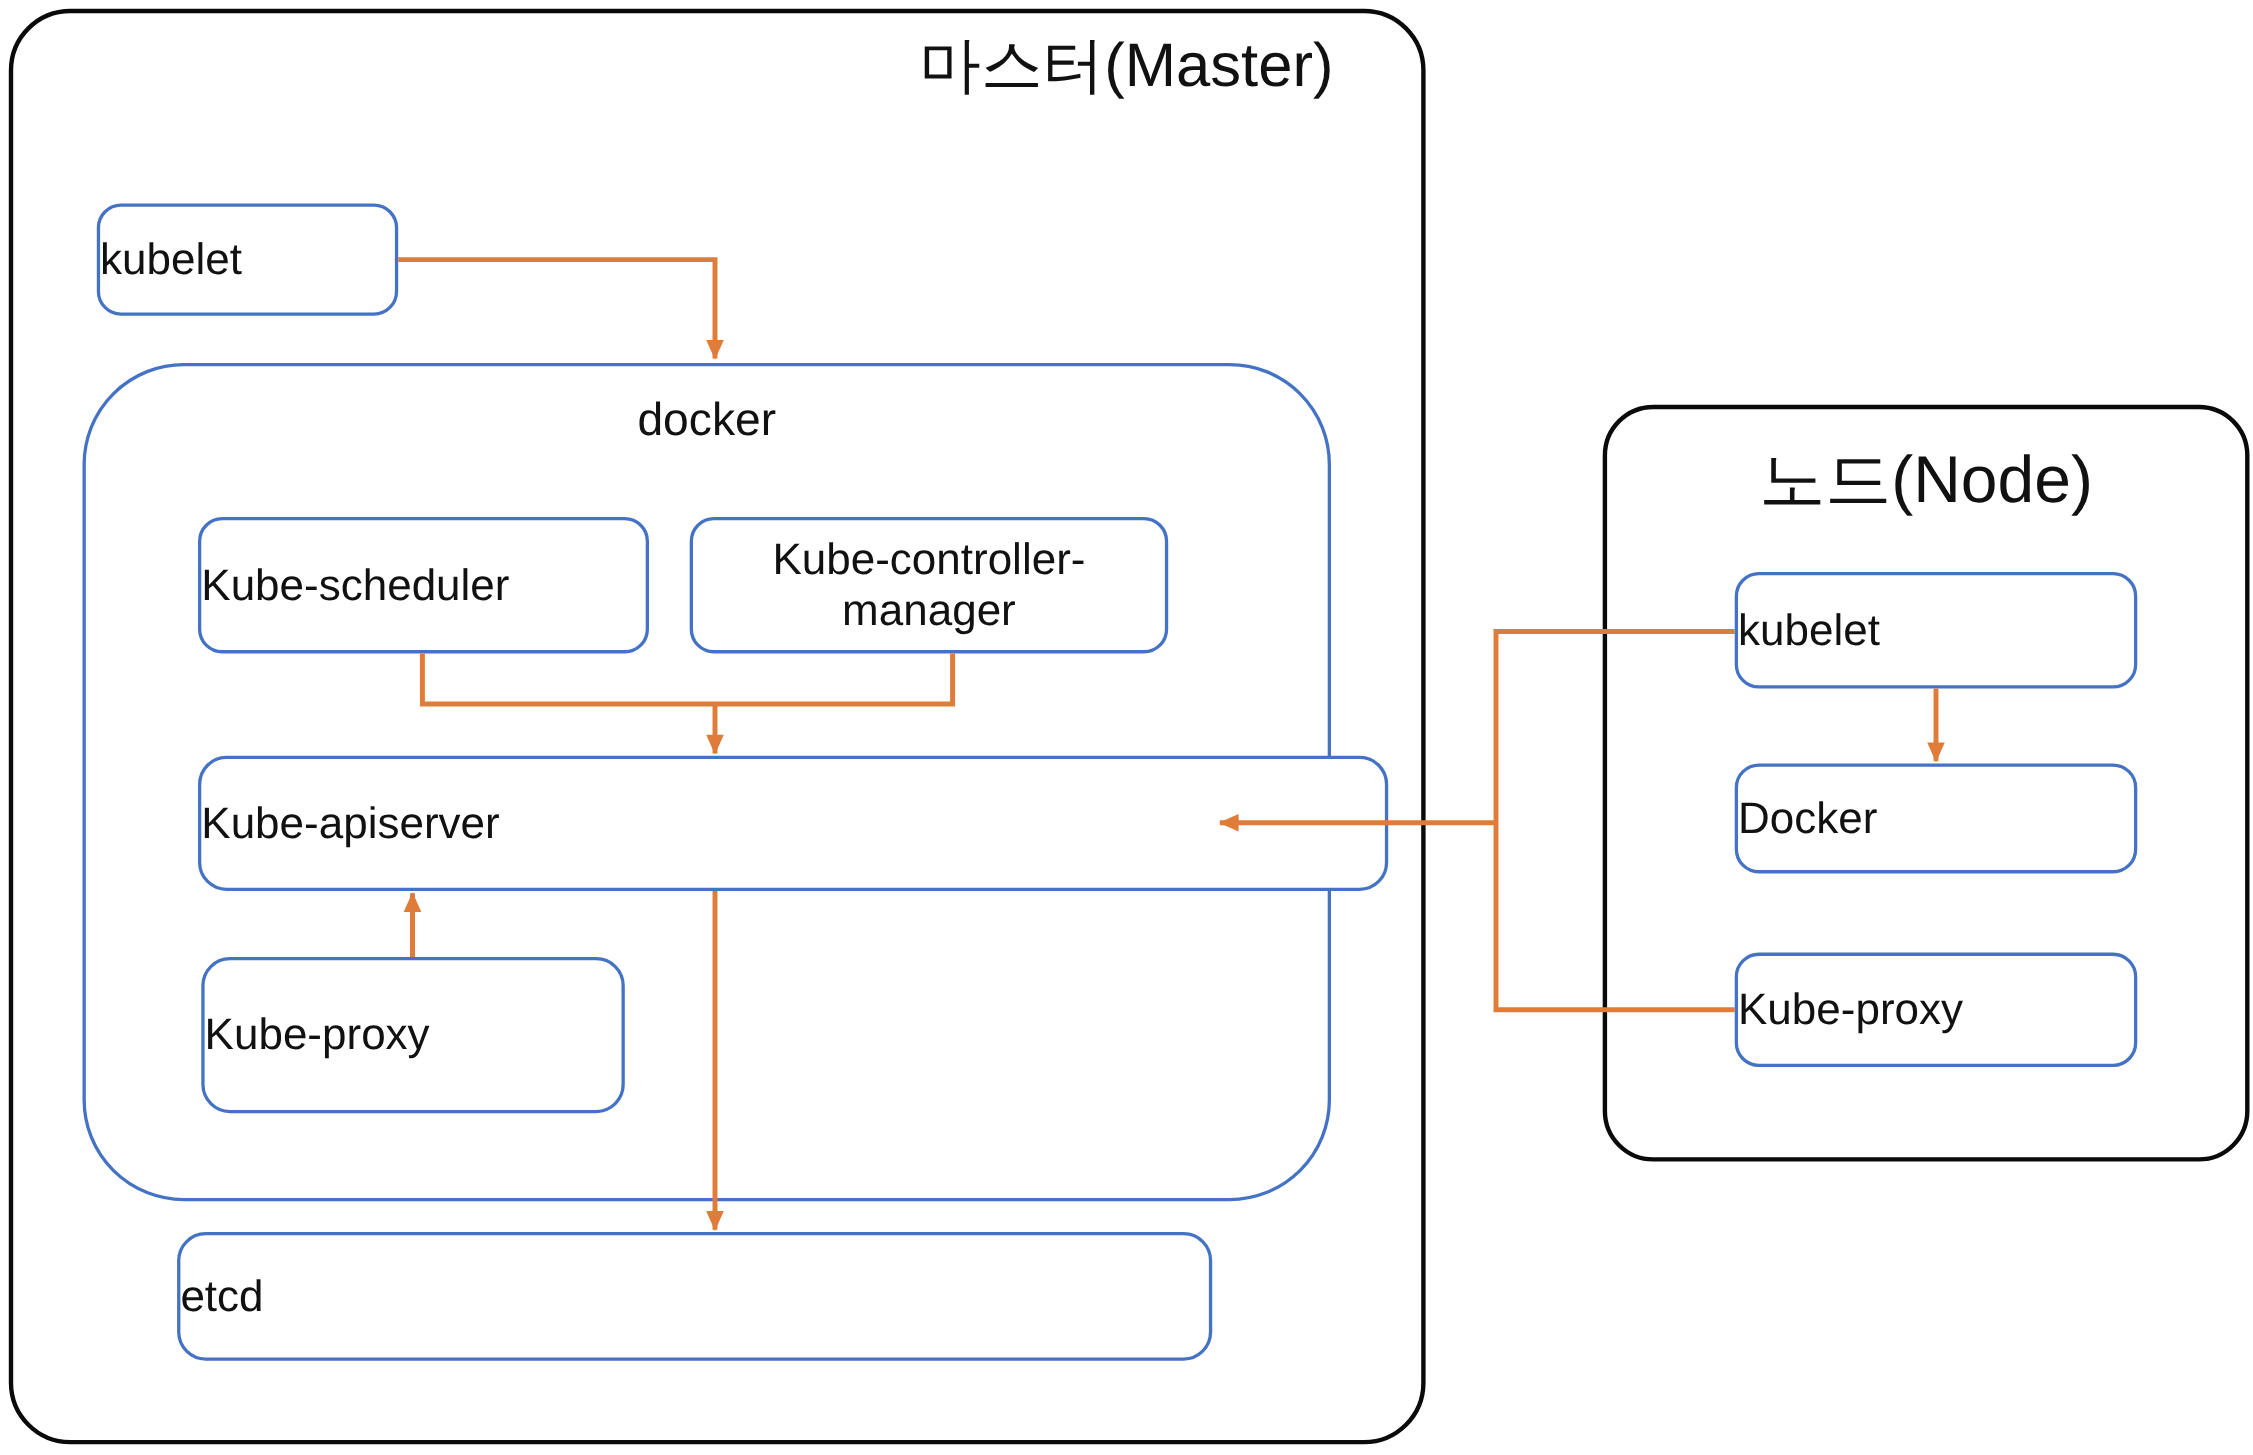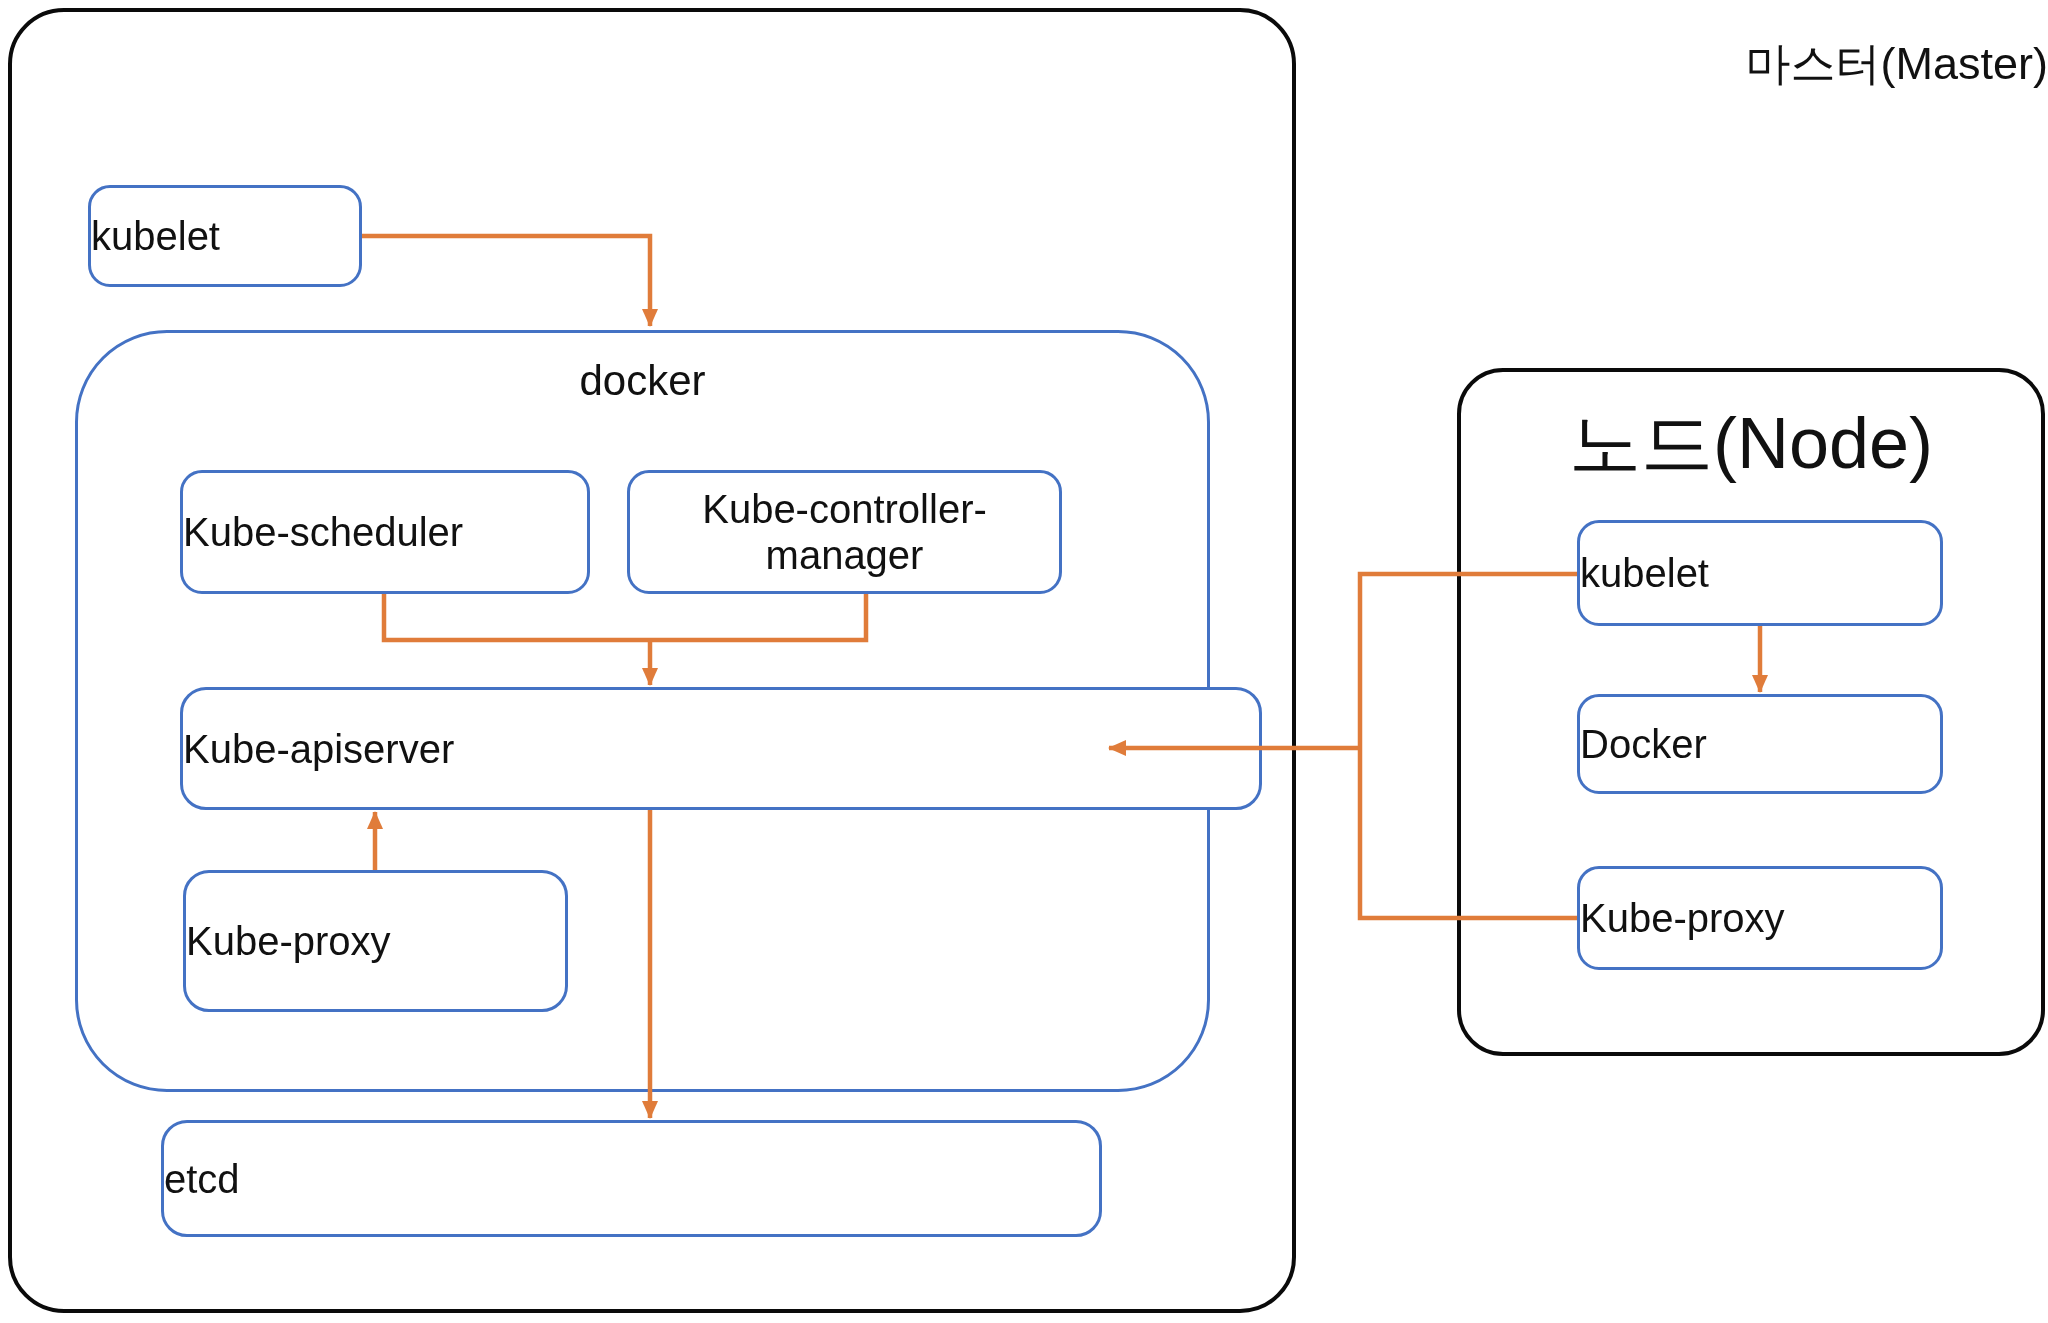--- a/index.html
+++ b/index.html
@@ -40,32 +40,32 @@
     font-size:40px;
     line-height:1.15;
     color:var(--ink);
   }
   .big-title{
     position:absolute;left:0;right:0;
     text-align:center;
     color:var(--ink);
   }
   #master{left:8px;top:8px;width:1288px;height:1305px;border-radius:56px;}
-  #master-title{top:34px;font-size:45px;text-align:right;}
+  #master-title{top:22px;font-size:56px;}
   #kubelet-m{left:88px;top:185px;width:274px;height:102px;}
   #docker-group{left:75px;top:330px;width:1135px;height:762px;border-radius:92px;}
   #docker-label{position:absolute;left:0;right:0;top:24px;text-align:center;font-size:42px;}
   #scheduler{left:180px;top:470px;width:410px;height:124px;}
   #controller{left:627px;top:470px;width:435px;height:124px;}
   #controller .wrap-label{width:440px;}
   #apiserver{left:180px;top:687px;width:1082px;height:123px;border-radius:26px;}
   #proxy-m{left:183px;top:870px;width:385px;height:142px;border-radius:26px;}
   #etcd{left:161px;top:1120px;width:941px;height:117px;border-radius:26px;}
   #node{left:1457px;top:368px;width:588px;height:688px;border-radius:46px;}
-  #node-title{top:24px;font-size:72px;}
+  #node-title{top:24px;font-size:60px;}
   #kubelet-n{left:1577px;top:520px;width:366px;height:106px;}
   #docker-n{left:1577px;top:694px;width:366px;height:100px;}
   #proxy-n{left:1577px;top:866px;width:366px;height:104px;}
   #connectors{
     position:absolute;left:0;top:0;width:2048px;height:1323px;
     pointer-events:none;
   }
   .connector{
     stroke:var(--accent);
     stroke-width:4.5;

